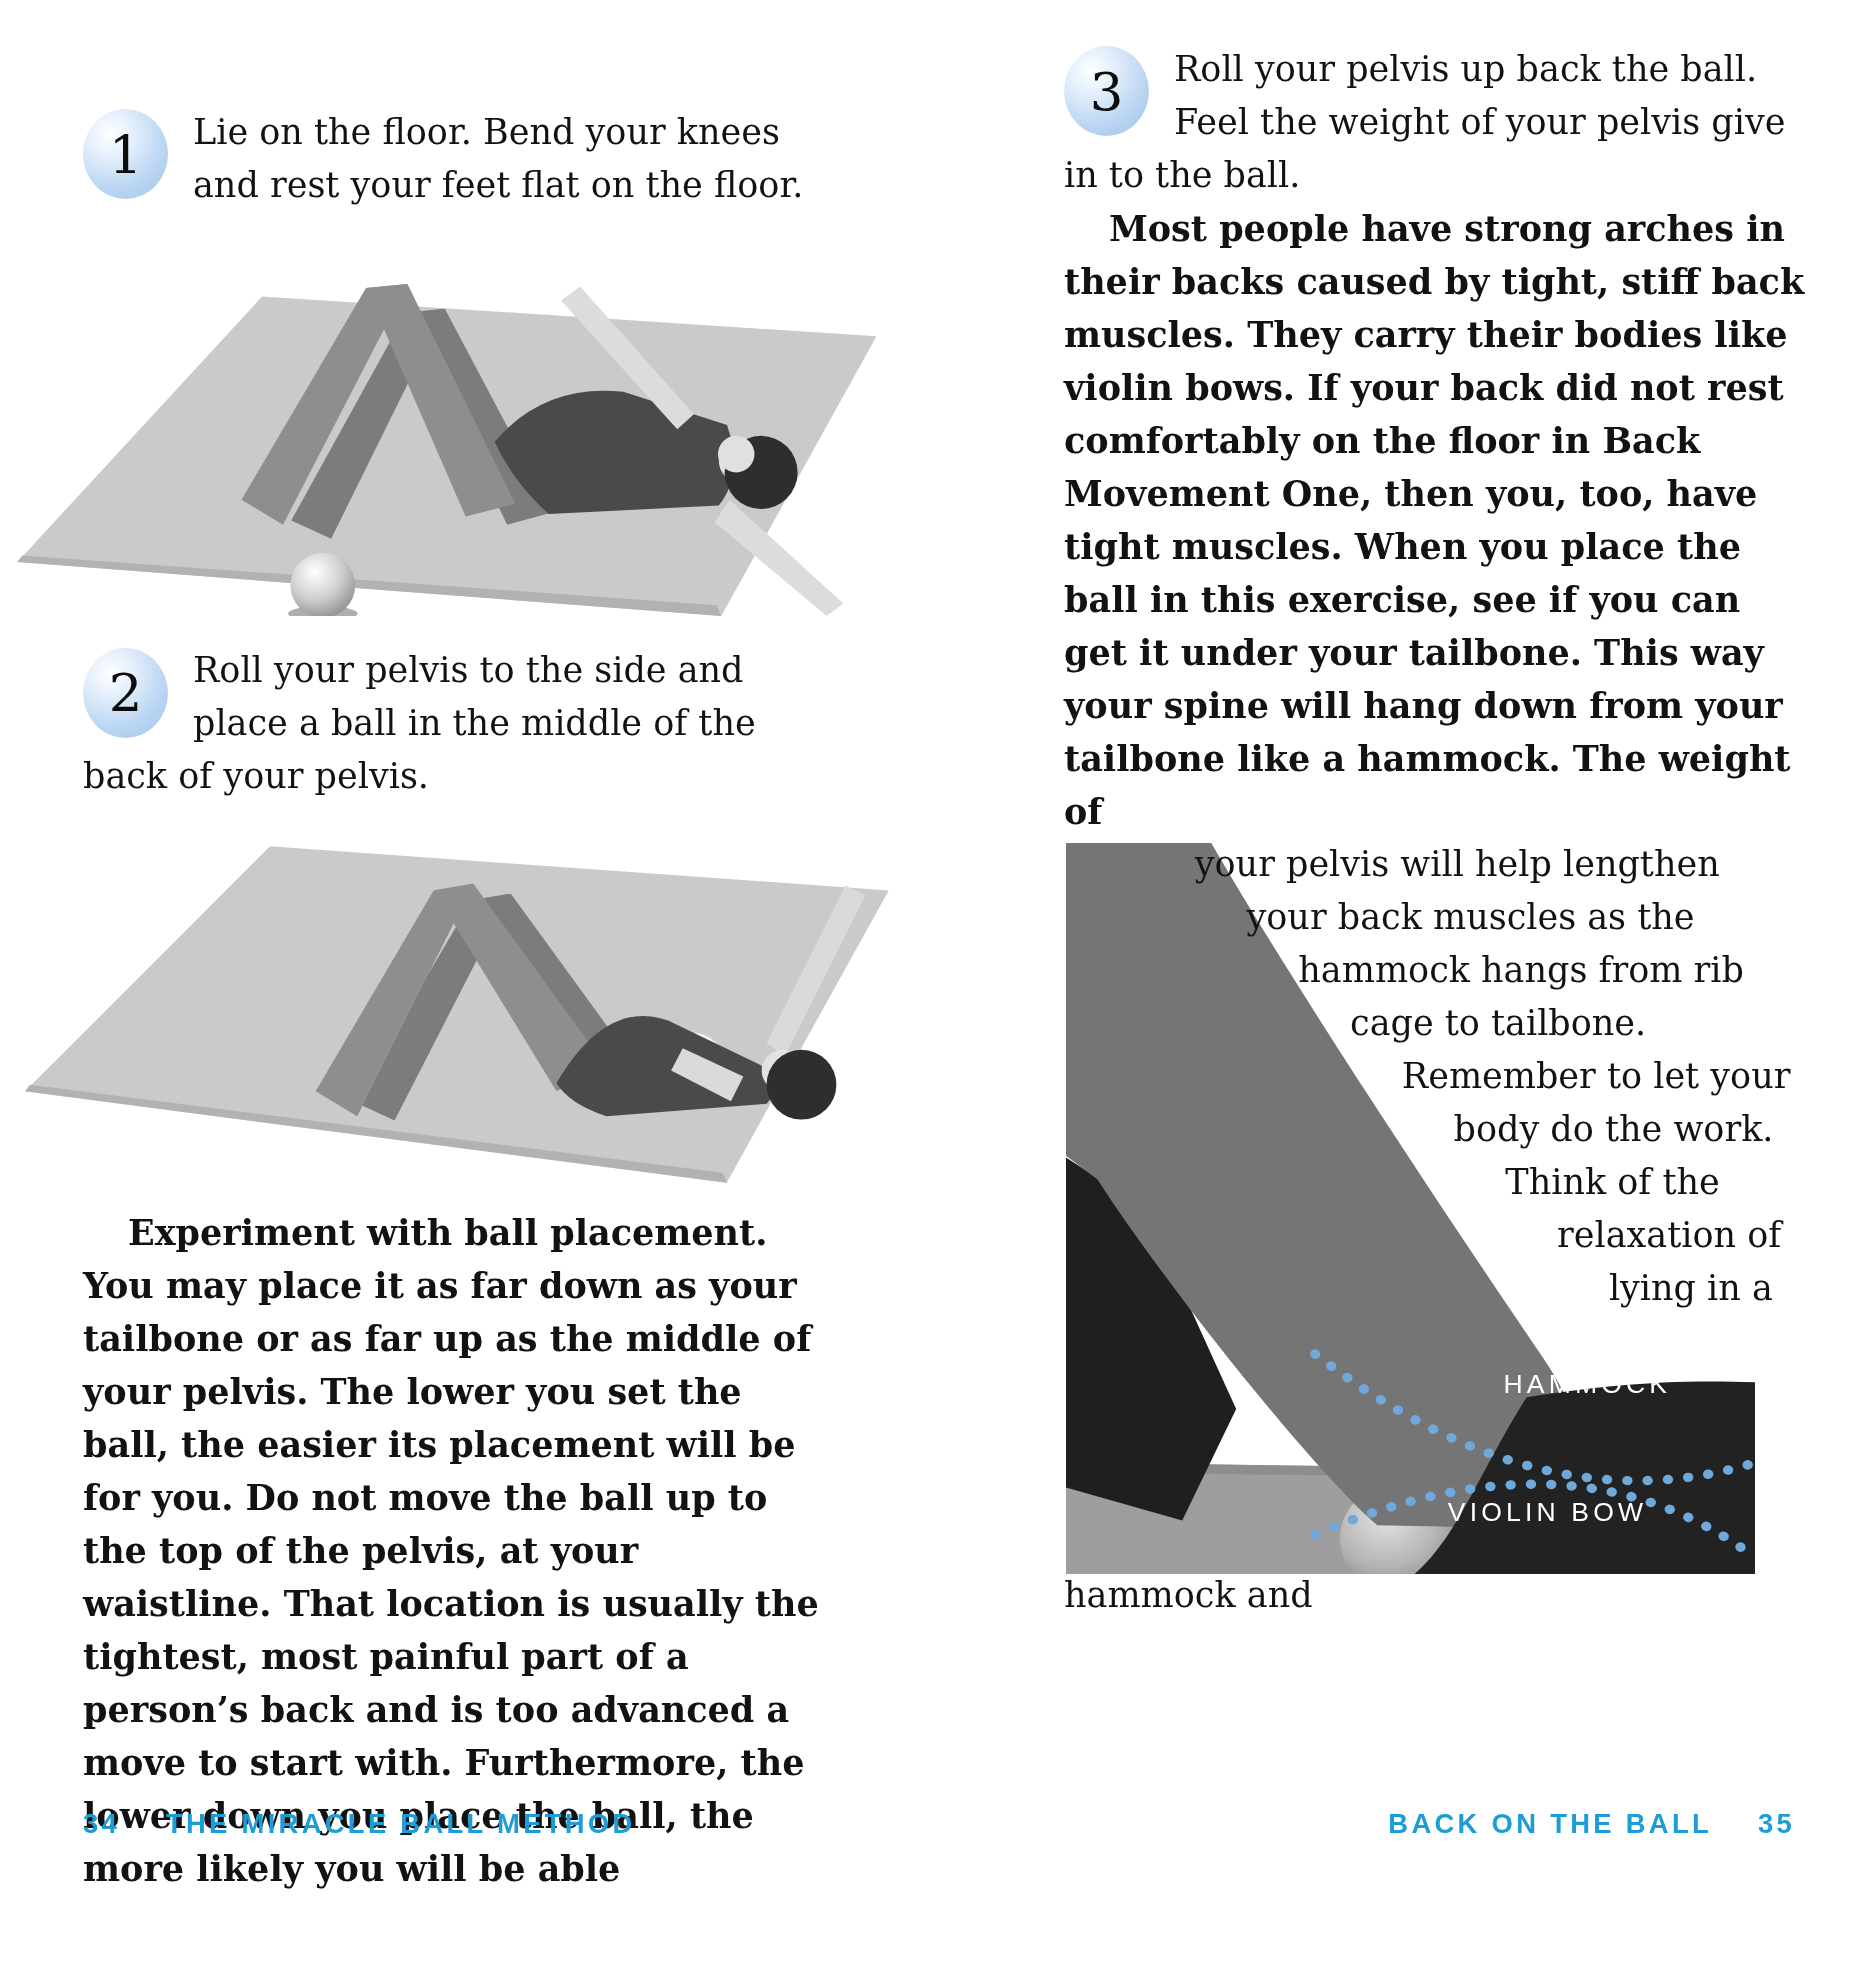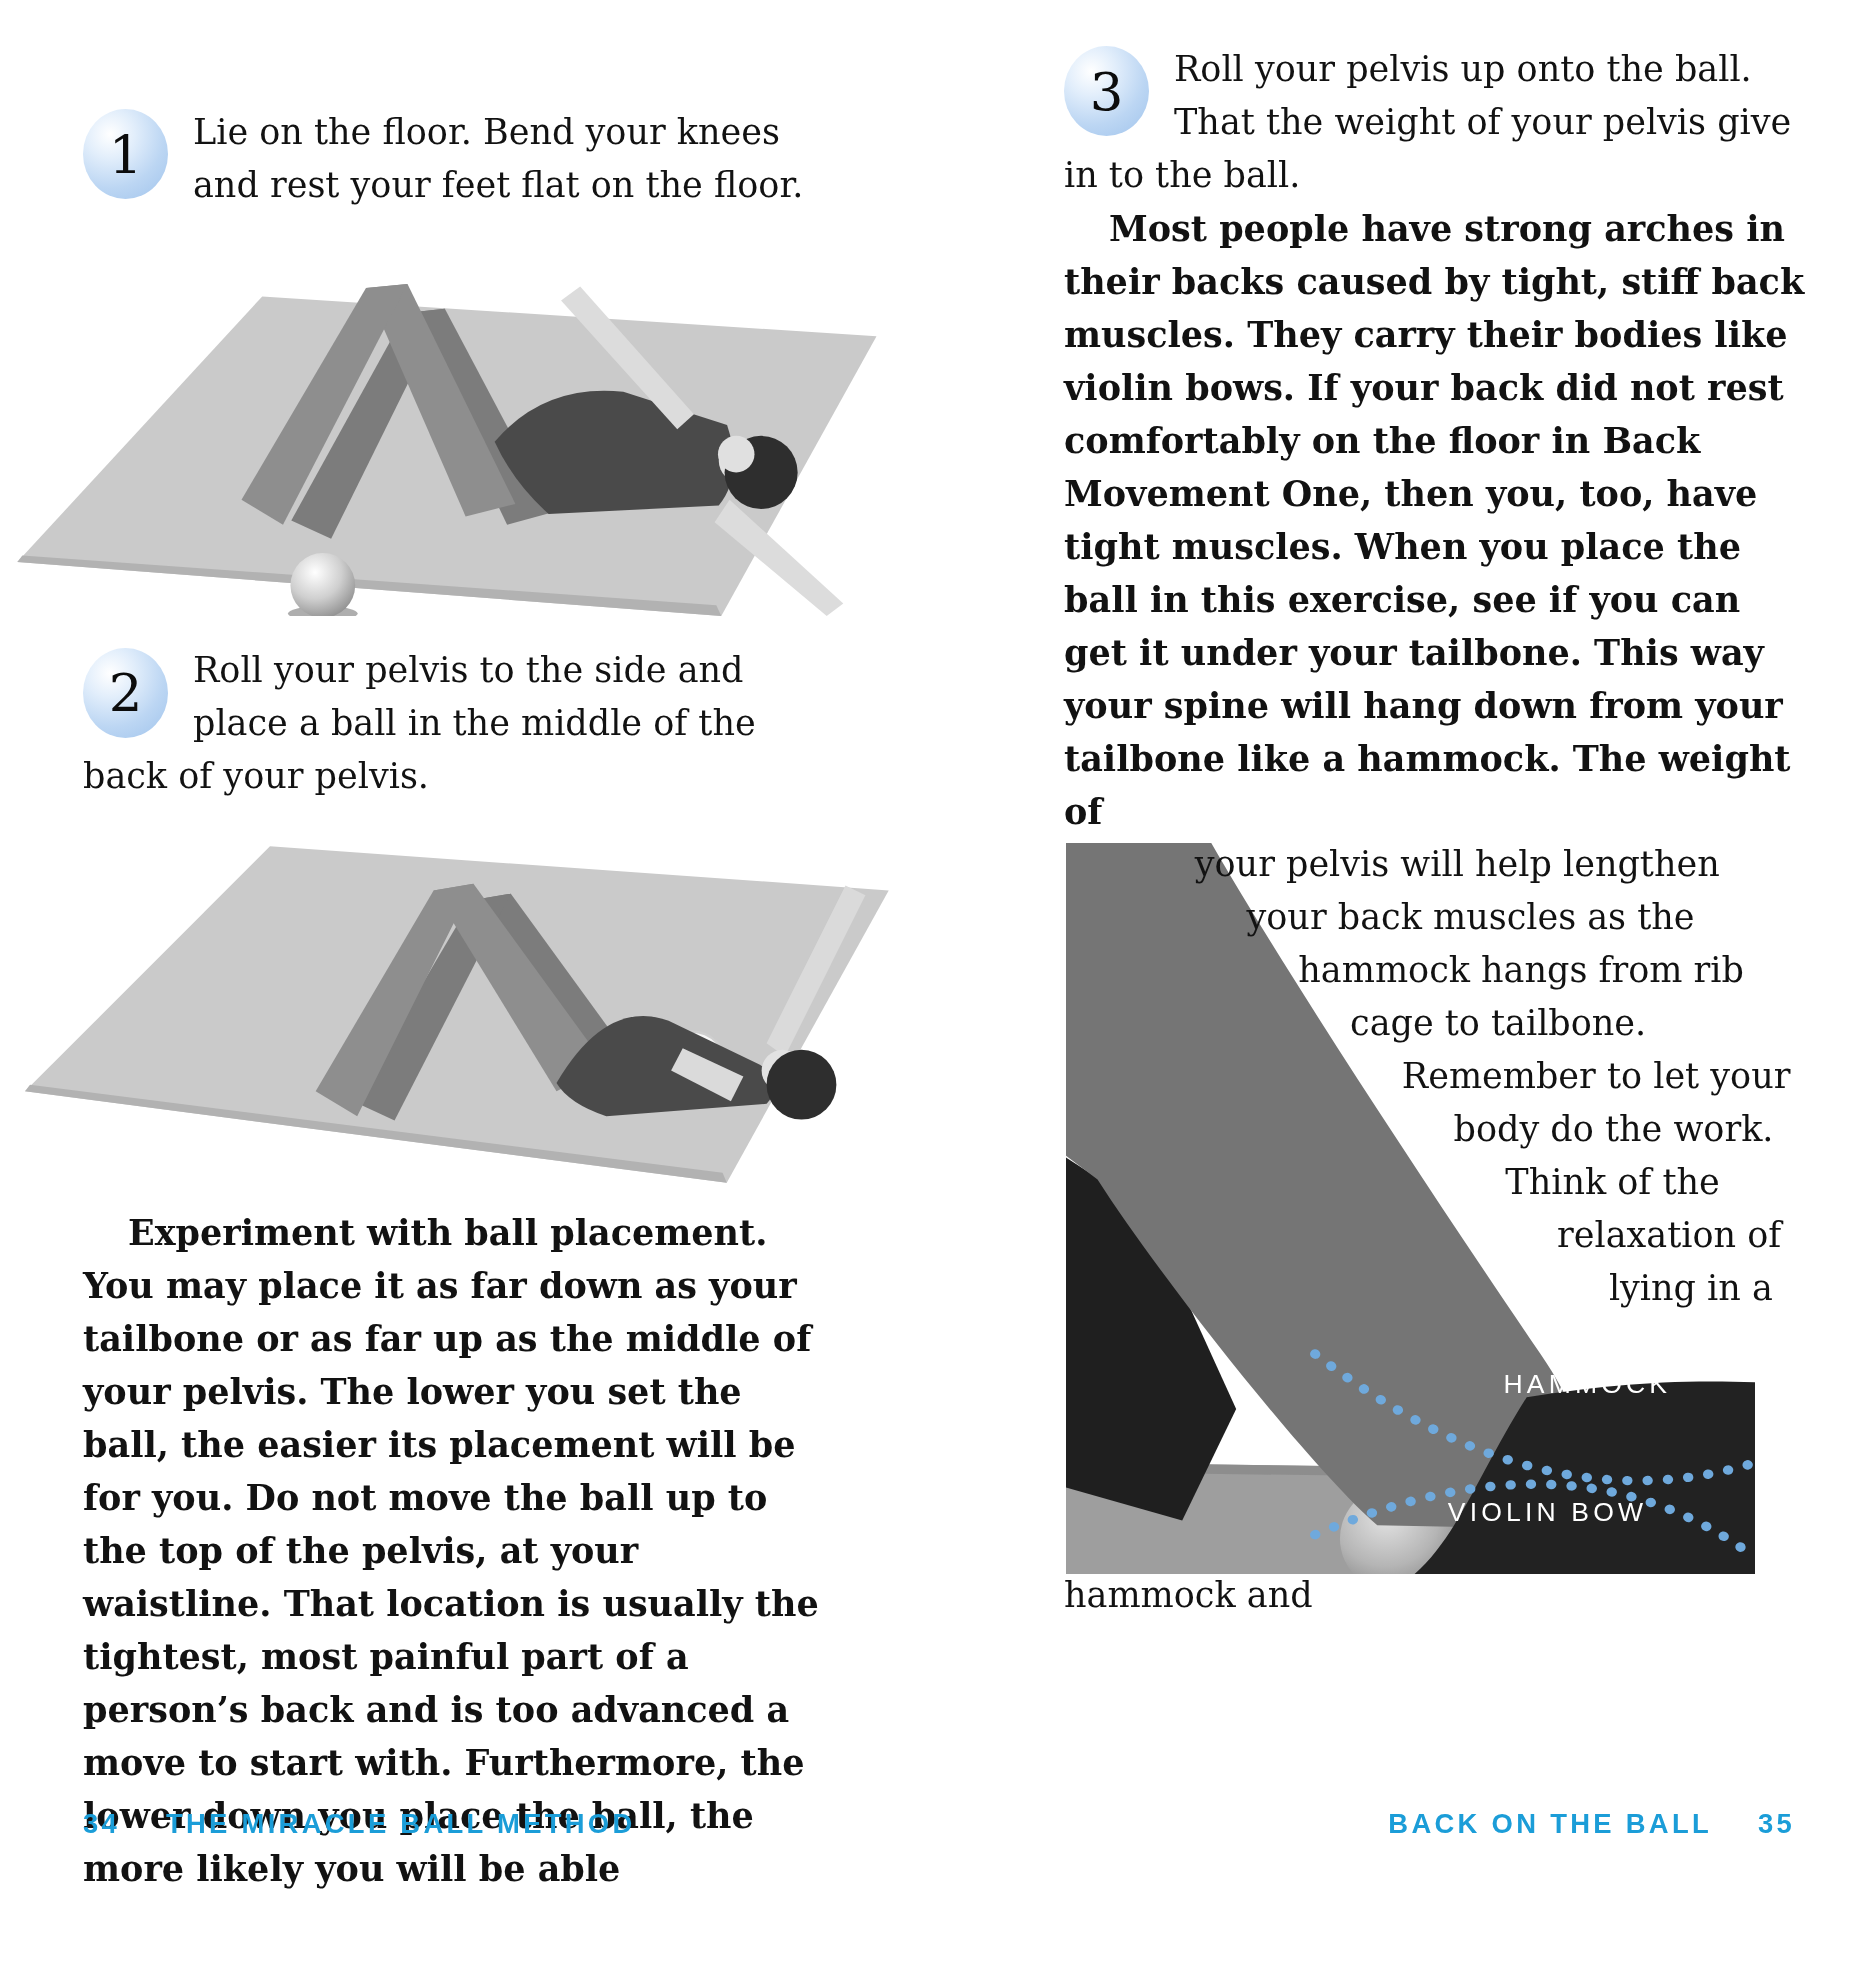--- a/index.html
+++ b/index.html
@@ -126,21 +126,21 @@
       <span>THE MIRACLE BALL METHOD</span>
     </div>
   </section>
 
   <section class="page page-right">
     <div class="content-r">
 
 
       <div class="step" style="margin-top:43px;">
         <span class="badge">3</span>
-        <p class="step-text">Roll your pelvis up onto the ball. That the weight of your pelvis give in to the ball.</p>
+        <p class="step-text">Roll your pelvis up back the ball. Feel the weight of your pelvis give in to the ball.</p>
       </div>
 
       <p class="body-para indent">Most people have strong arches in their backs caused by tight, stiff back muscles. They carry their bodies like violin bows. If your back did not rest comfortably on the floor in Back Movement One, then you, too, have tight muscles. When you place the ball in this exercise, see if you can get it under your tailbone. This way your spine will hang down from your tailbone like a hammock. The weight of</p>
 
       <div class="wrap-zone">
         <svg class="photo3-svg" width="689" height="731" viewBox="0 0 830 930" preserveAspectRatio="none">
           <defs>
             <radialGradient id="ballGray" cx="40%" cy="30%" r="75%">
               <stop offset="0%" stop-color="#e3e3e3"></stop>
               <stop offset="60%" stop-color="#b5b5b5"></stop>

